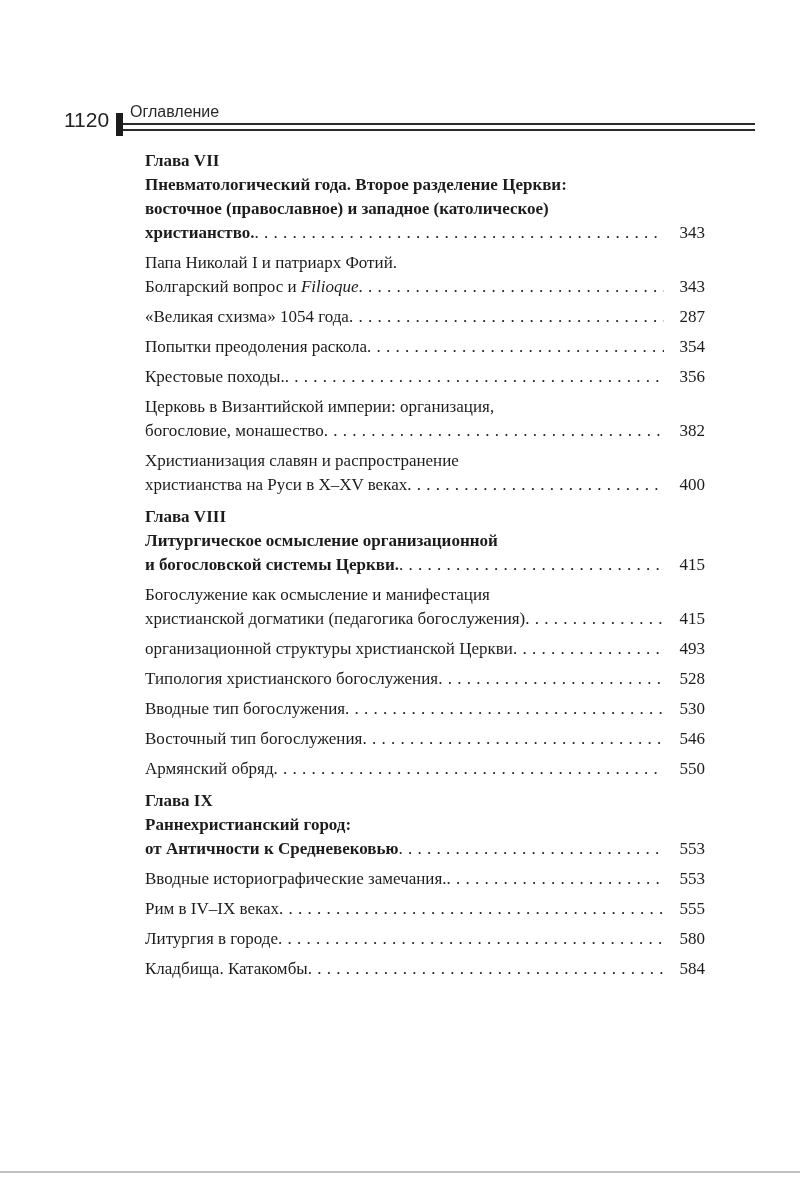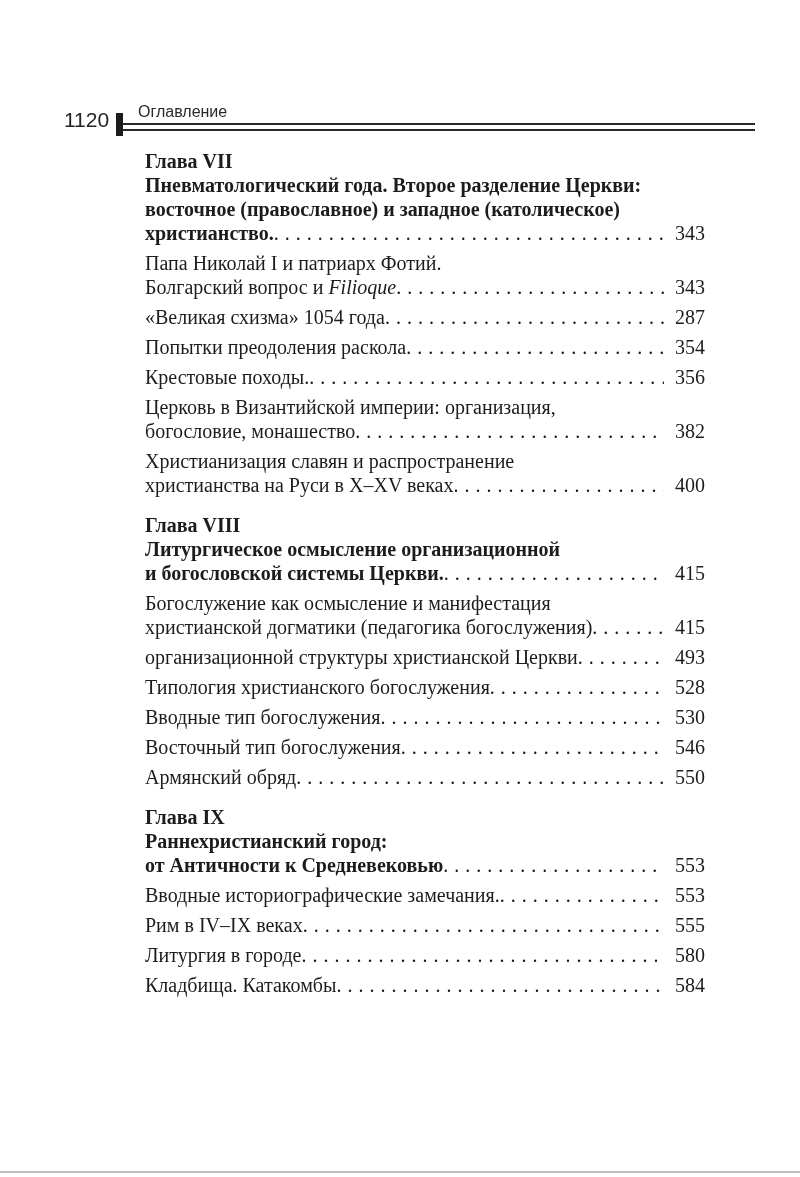--- a/index.html
+++ b/index.html
@@ -17,34 +17,34 @@
     font-family:"Liberation Sans","DejaVu Sans",sans-serif;
     font-size:21px; color:#222; letter-spacing:0px;
   }
   .head-bar {
     position:absolute; left:116px; top:113px;
     width:7px; height:23px; background:#1c1c1c;
   }
   .running-title {
     position:absolute; left:130px; top:103px;
     font-family:"Liberation Sans","DejaVu Sans",sans-serif;
-    font-size:16px; color:#2a2a2a;margin-left:8px;
+    font-size:16px; color:#2a2a2a;
   }
   .head-rule {
     position:absolute; left:123px; right:45px; top:123px;
     height:4px;
     border-top:2px solid #2b2b2b;
     border-bottom:2px solid #2b2b2b;
   }
   
   .toc {
     position:absolute; left:145px; top:149px; width:560px;
-    font-size:20px; line-height:24px;
-  }
-  .sec { margin-top:16px; }
+    font-size:17px; line-height:24px;
+  }
+  .sec { margin-top:8px; }
   .sec:first-child { margin-top:0; }
   .entry { margin-top:6px; }
   .row { display:flex; align-items:baseline; }
   .row.b .label { font-weight:bold; }
   .label { white-space:nowrap; }
   .it { font-style:italic; }
   .leader {
     flex:1 1 auto; min-width:16px;
     overflow:hidden; white-space:nowrap;
     font-weight:normal; word-spacing:1px;

